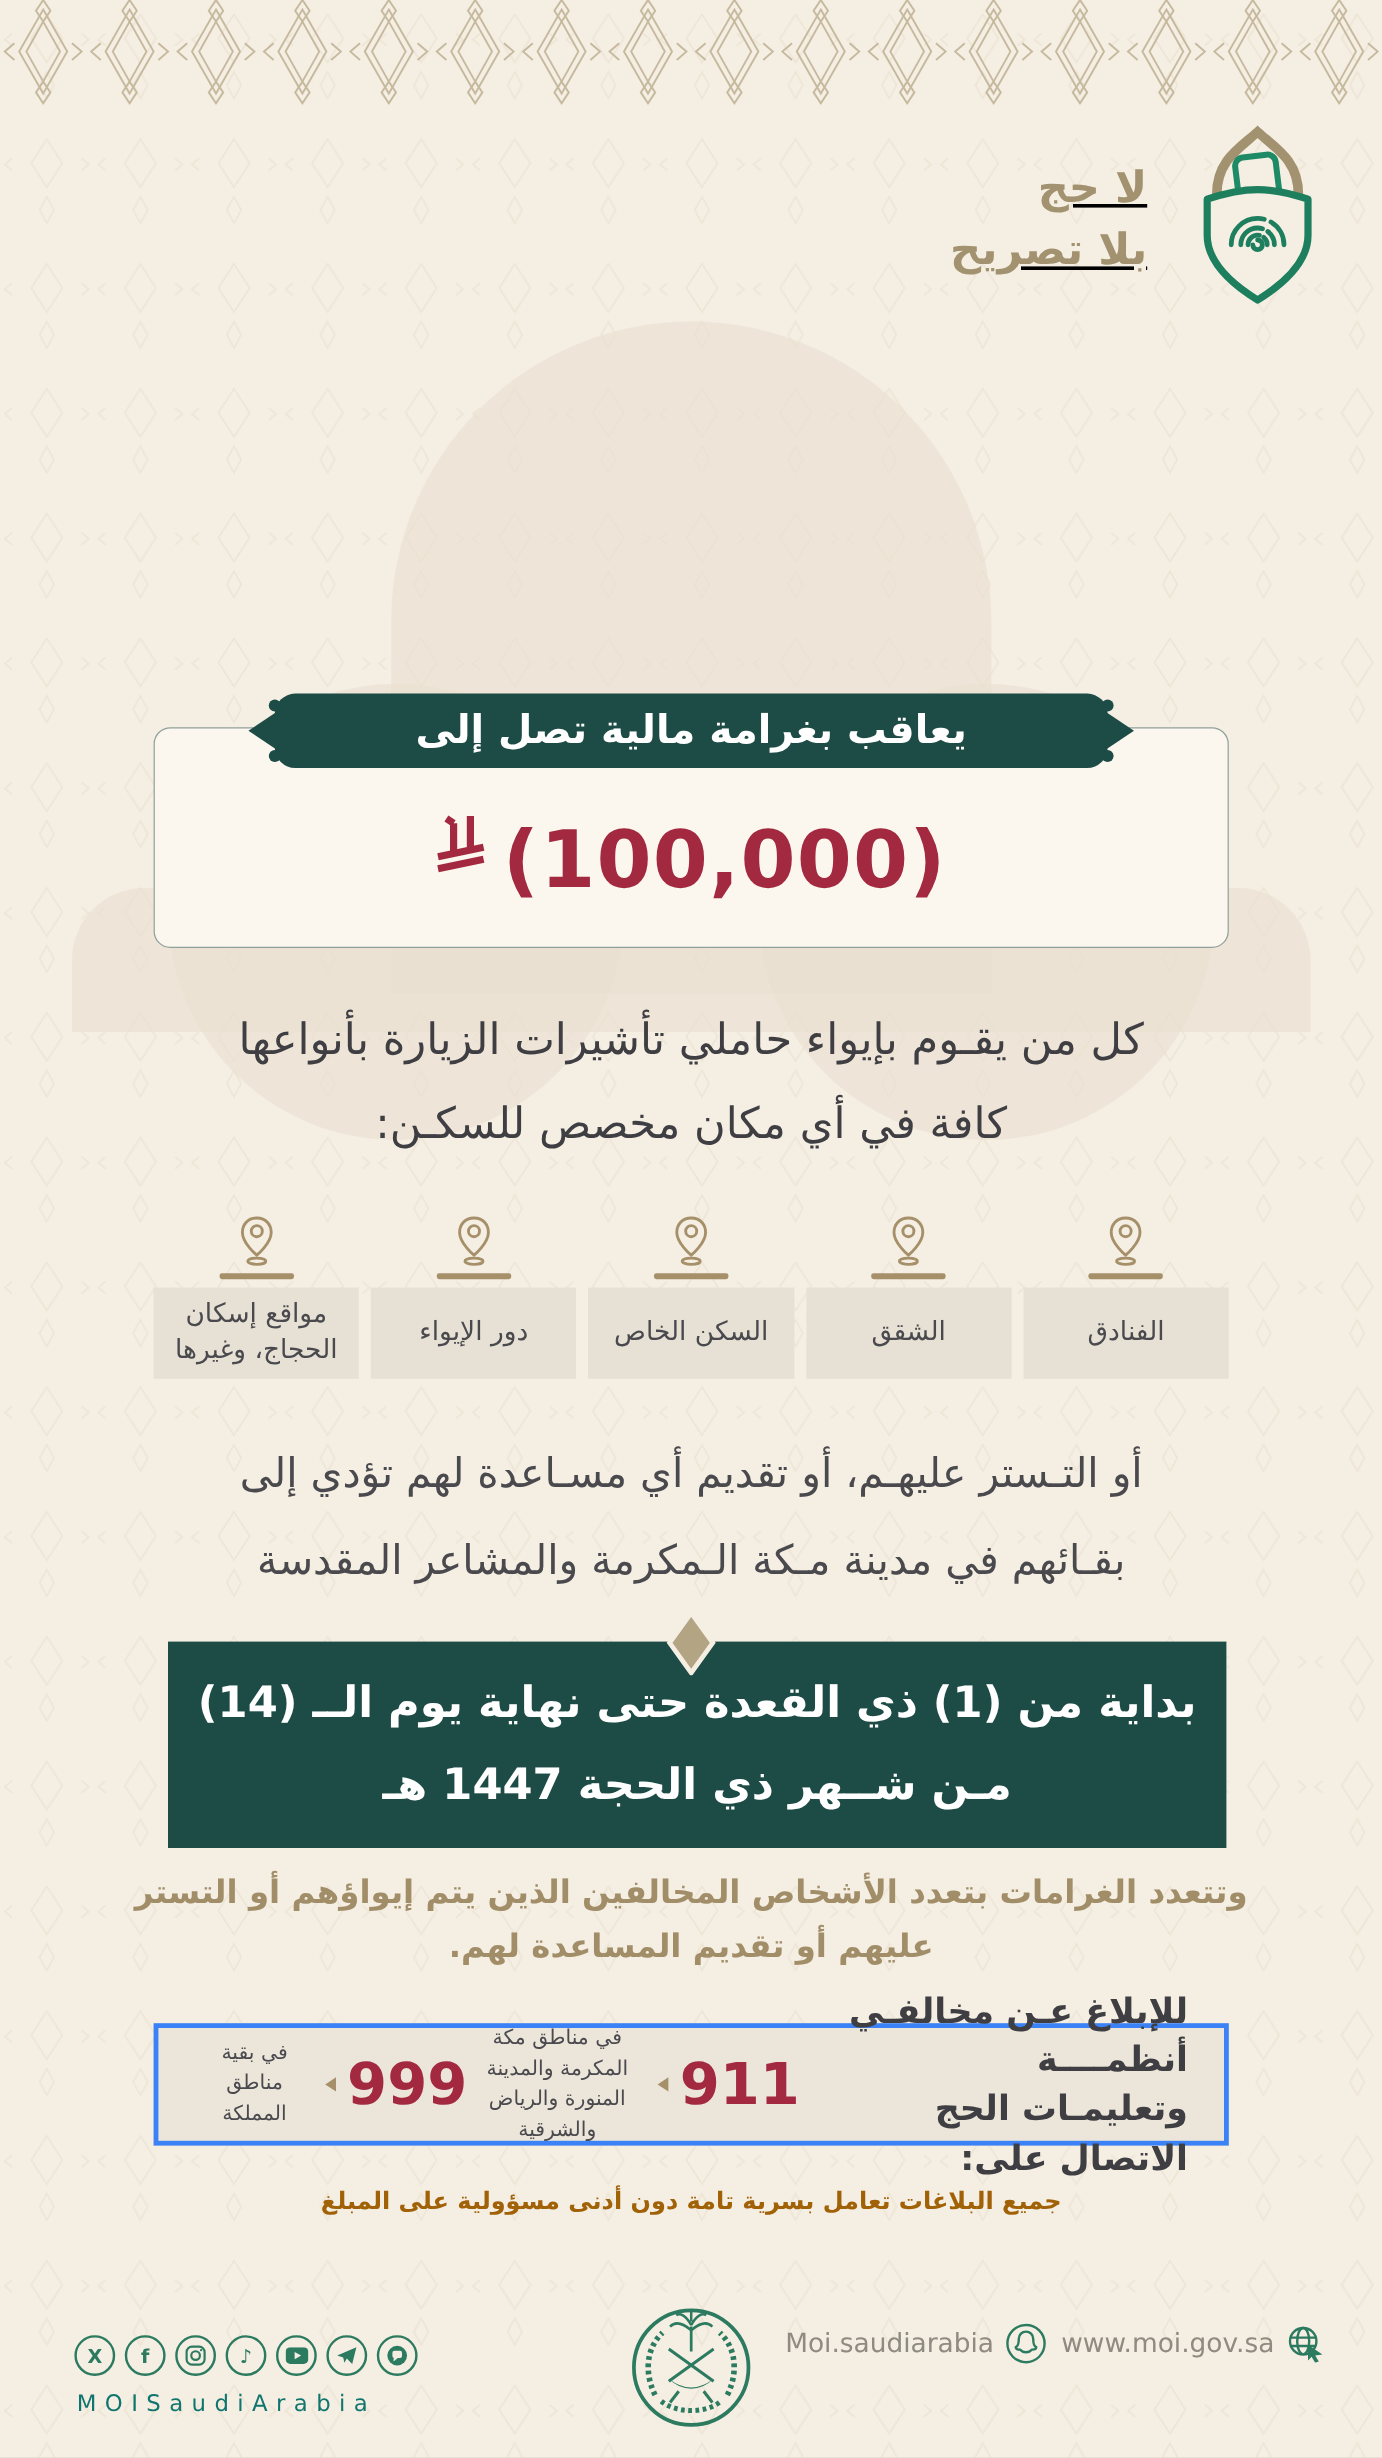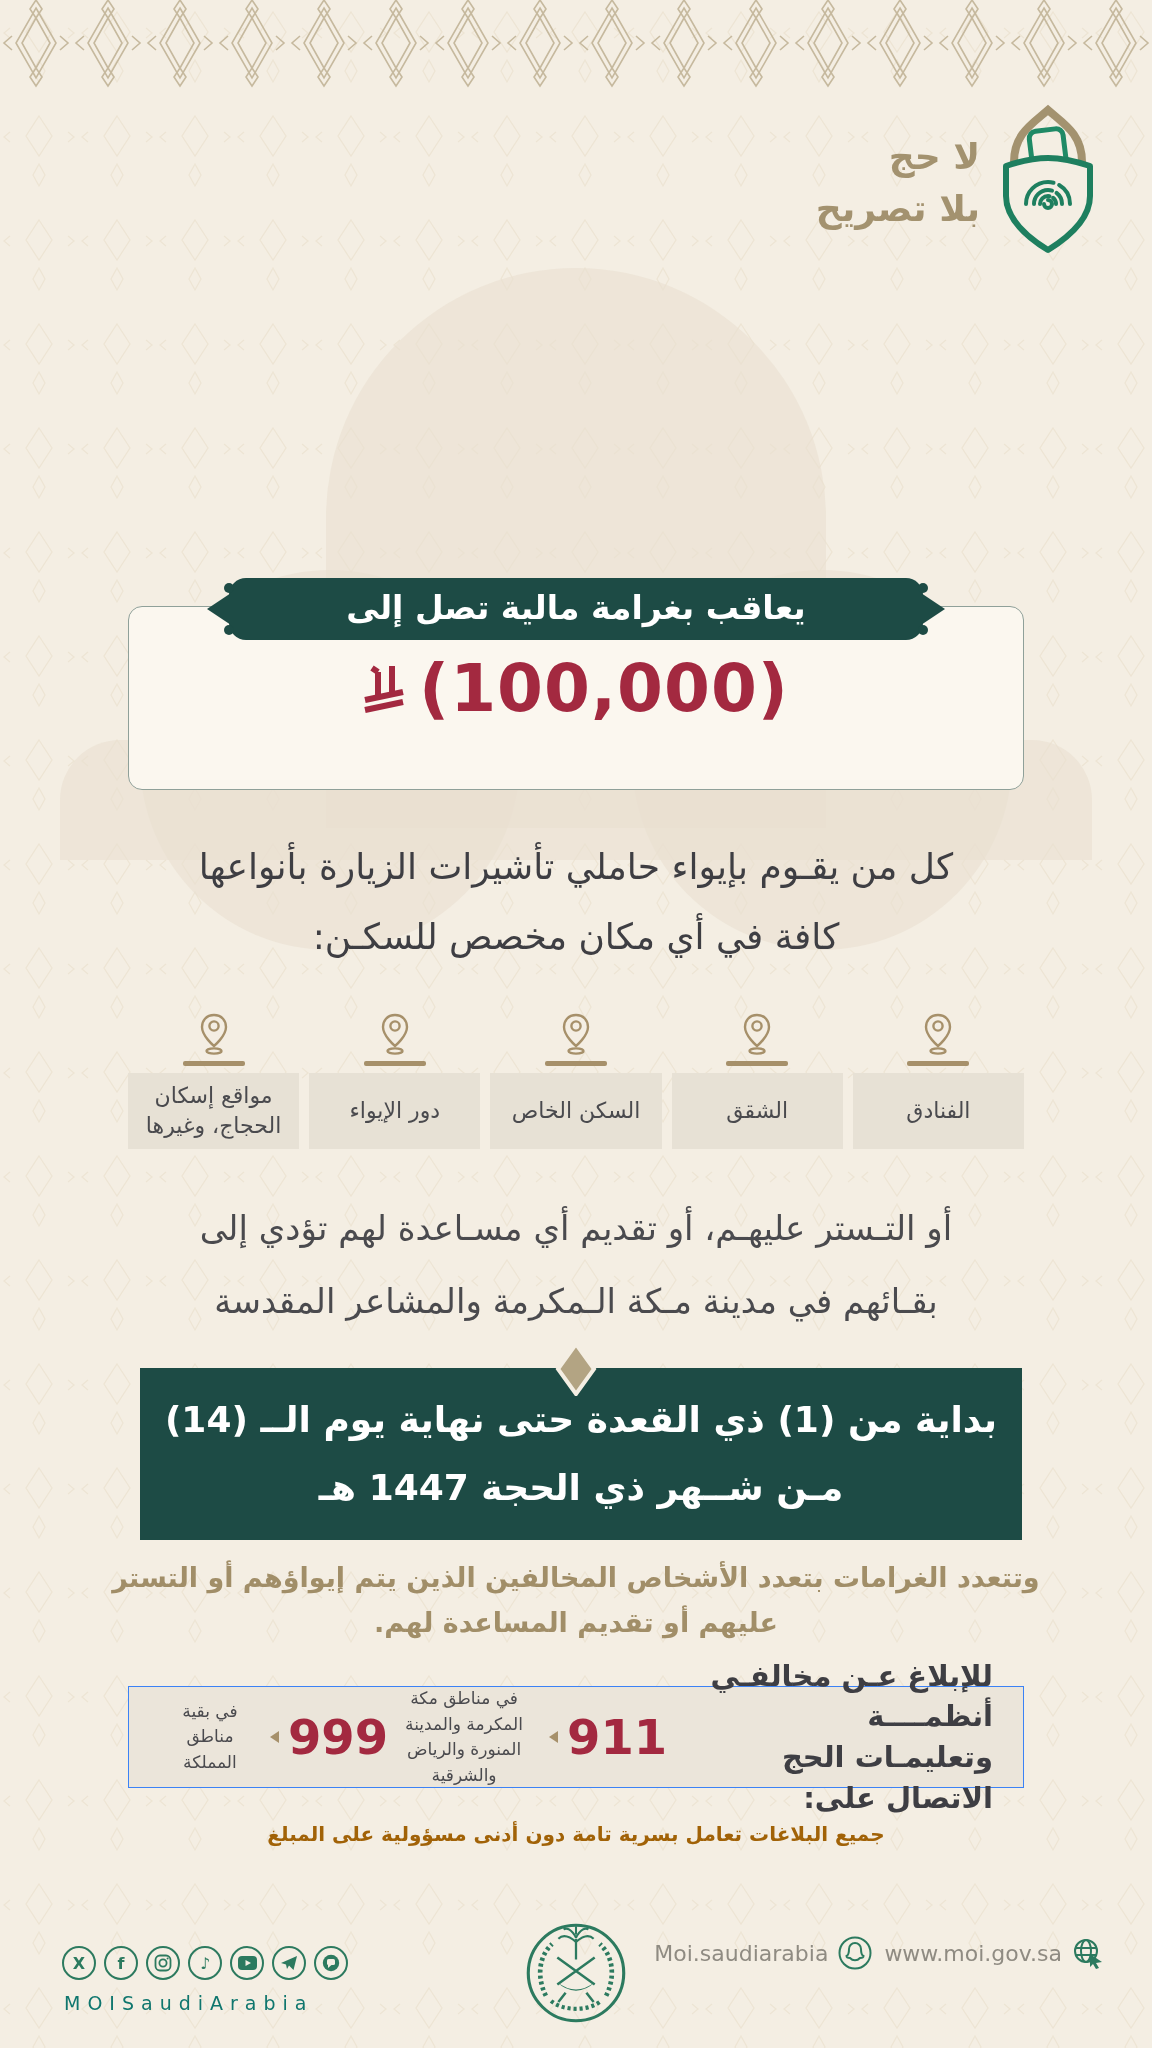--- a/index.html
+++ b/index.html
@@ -13,32 +13,32 @@
   .ornament-strip { position:absolute; top:0; left:0; }
   .silhouette div { position:absolute; background:#e9e0d1; opacity:.6; }
   .sil-dome  { left:326px; top:268px; width:500px; height:560px; border-radius:250px 250px 0 0; }
   .sil-lobe-l{ left:140px; top:570px; width:380px; height:380px; border-radius:50%; }
   .sil-lobe-r{ left:632px; top:570px; width:380px; height:380px; border-radius:50%; }
   .sil-base  { left:60px;  top:740px; width:1032px; height:120px; border-radius:60px 60px 0 0; }
 
   .content { position:absolute; inset:0; z-index:2; }
 
   
-  .logo-block { position:absolute; top:104px; right:44px; display:flex; align-items:center; gap:8px; }
+  .logo-block { position:absolute; top:104px; right:44px; display:flex; align-items:center; gap:32px;text-decoration:underline; }
   .logo-text { text-align:right; color:#a3926f; font-weight:bold; font-size:36px; line-height:1.45; direction:rtl; }
 
   
   .fine-box { position:absolute; left:128px; top:606px; width:896px; height:184px;
               background:#fbf7ef; border:1.5px solid #8fa099; border-radius:14px; }
   .banner { position:absolute; left:205px; top:576px; width:742px; height:66px; }
   .banner .banner-label { position:absolute; inset:0; display:flex; align-items:center; justify-content:center;
               color:#ffffff; font-weight:bold; font-size:33px; direction:rtl; padding-bottom:4px; }
   .amount-row { position:absolute; left:0; top:650px; width:100%; display:flex;
               align-items:center; justify-content:center; gap:14px; }
-  .amount { color:#a32940; font-weight:bold; font-size:66px; letter-spacing:1px; }
+  .amount { color:#a32940; font-weight:bold; font-size:66px; letter-spacing:1px;margin-top:28px; }
 
   
   .para { position:absolute; left:76px; width:1000px; text-align:center; direction:rtl; }
   .para1 { top:832px; font-weight:normal; font-size:36px; color:#3e3e43; line-height:1.95; }
   .para2 { top:1192px; font-weight:400; font-size:34px; color:#4a4a4e; line-height:2.15; }
 
   
   .cats { position:absolute; left:128px; top:1012px; width:896px; display:flex;
           flex-direction:row; gap:10px; direction:rtl; }
   .cat { flex:1; display:flex; flex-direction:column; align-items:center; }
@@ -51,21 +51,21 @@
   .diamond-orn { position:absolute; left:554px; top:1342px; z-index:3; }
   .period-box { position:absolute; left:140px; top:1368px; width:882px; height:172px;
                 background:#1d4b45; display:flex; flex-direction:column; justify-content:center;
                 text-align:center; direction:rtl; color:#ffffff; font-weight:bold;
                 font-size:36px; line-height:1.9; }
 
   .note { top:1556px; font-weight:bold; font-size:27px; color:#a18e68; line-height:1.65; }
 
   
   .report-bar { position:absolute; left:128px; top:1686px; width:896px; height:102px;
-                background:#ebe5da; border:1px solid #3b82f6; display:flex; direction:rtl;
+                background:#ebe5da; border:4px solid #3b82f6; display:flex; direction:rtl;
                 align-items:center; justify-content:space-between; padding:0 30px; }
   .report-label { font-weight:bold; font-size:29px; color:#3e3e43; line-height:1.4; text-align:right; }
   .hotline { display:flex; direction:rtl; align-items:center; gap:9px; }
   .hotline .num { color:#a32940; font-weight:bold; font-size:48px; direction:ltr; }
   .tri-left { width:0; height:0; border-top:6px solid transparent; border-bottom:6px solid transparent;
               border-right:9px solid #a6906a; }
   .hotline .desc { font-size:17px; color:#4a4a4e; line-height:1.5; text-align:center; }
 
   .confidential { top:1822px; font-weight:bold; font-size:20px; color:#a16207; }
 

